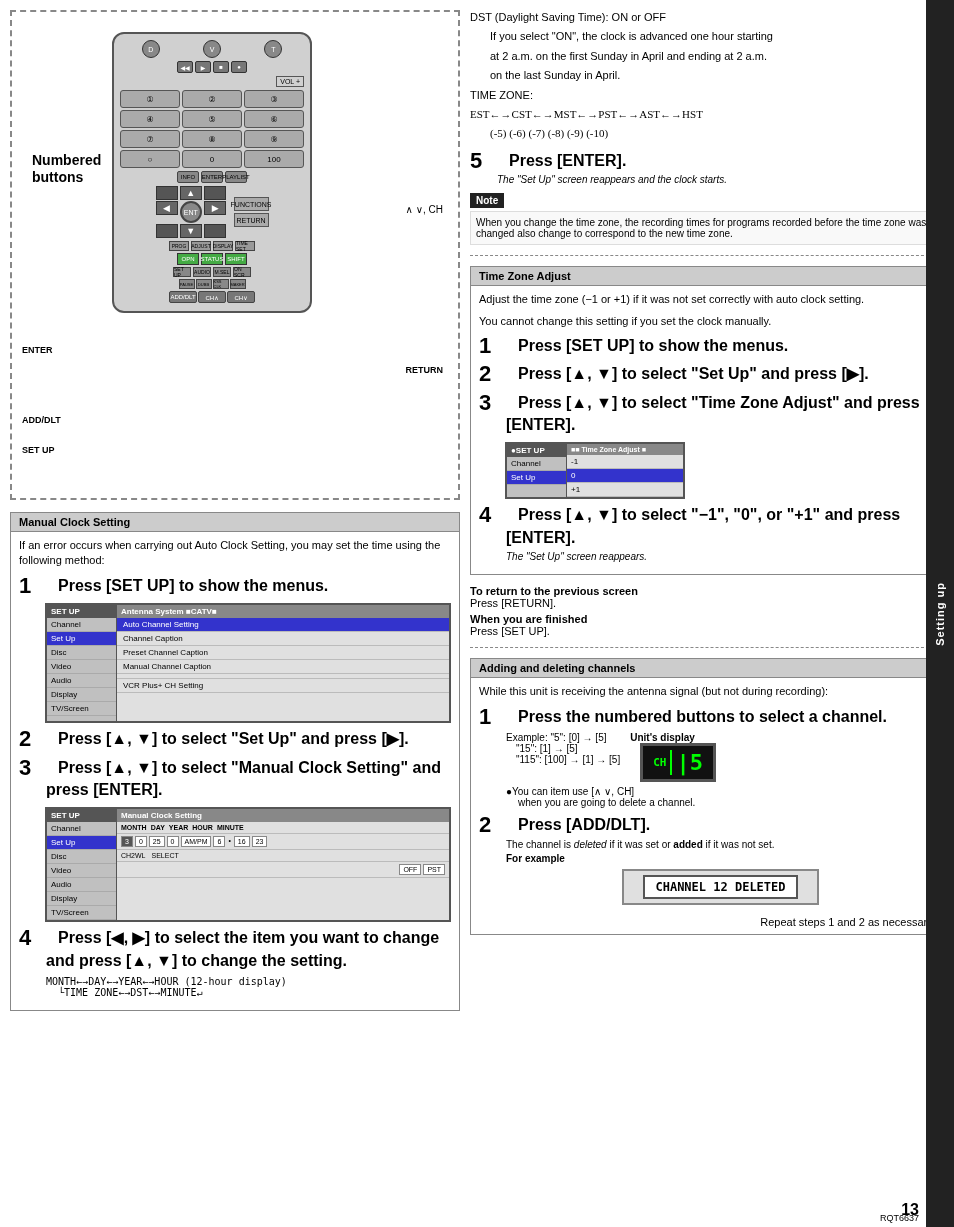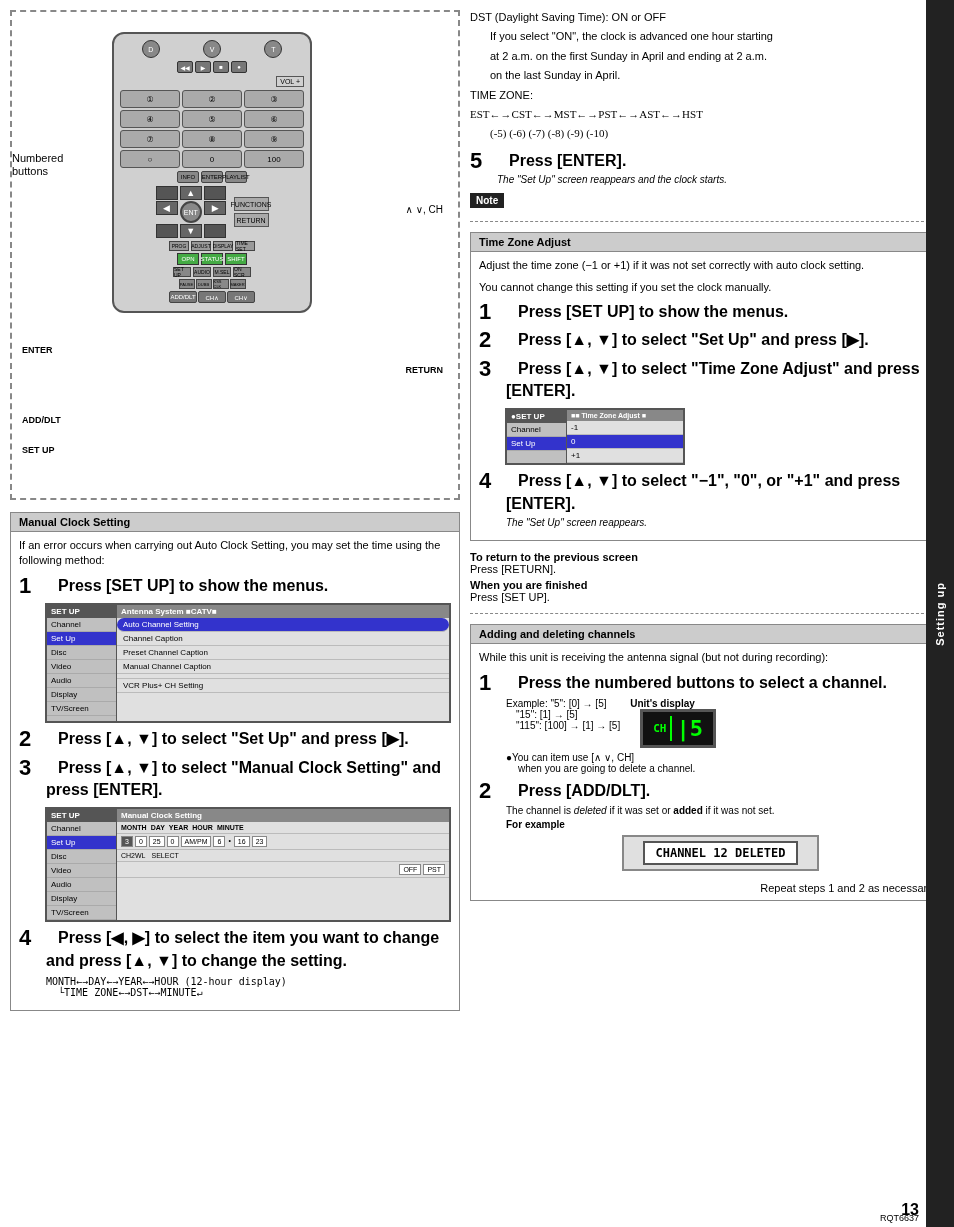--- a/index.html
+++ b/index.html
@@ -77,24 +77,24 @@
       background: #aaa;
       border: 1px solid #555;
       border-radius: 3px;
       font-size: 8px;
       display: flex; align-items: center; justify-content: center;
       color: #000;
     }
     
     .nb-label {
       position: absolute;
-      left: 0;
+      left: 20px;
       top: 140px;
-      font-size: 11px;
-      font-weight: normal;
+      font-size: 14px;
+      font-weight: bold;
       line-height: 1.3;
     }
     
     .section-box {
       border: 1px solid #888;
       margin-bottom: 10px;
     }
     .section-header-light {
       background: #ccc;
       color: #000;
@@ -147,21 +147,20 @@
       font-weight: bold;
     }
     .setup-right-item {
       padding: 2px 6px;
       font-size: 8px;
       border-bottom: 1px solid #bbb;
     }
     .setup-right-item.selected {
       background: #3333cc;
       color: #fff;
-      border-radius: 7px;
     }
     
     .manual-screen {
       display: flex;
       border: 2px solid #555;
       margin: 5px 0 5px 26px;
       font-size: 8px;
     }
     .manual-left {
       width: 70px;
@@ -552,20 +551,21 @@
       <div class="step-large">
         <span class="step-num-large">5</span>
         <div class="step-content">
           <span class="step-bold">Press [ENTER].</span>
           <p class="step-italic-note">The "Set Up" screen reappears and the clock starts.</p>
         </div>
       </div>
 
       <div style="margin:8px 0;">
         <div class="note-box">Note</div>
+        <div class="note-content">When you change the time zone, the recording times for programs recorded before the time zone was changed also change to correspond to the new time zone.</div>
       </div>
 
       <hr class="divider">
 
       <div class="section-box">
         <div class="section-header-light">
           <span>Time Zone Adjust</span>
         </div>
         <div class="section-content">
           <p class="intro-text">Adjust the time zone (−1 or +1) if it was not set correctly with auto clock setting.</p>

